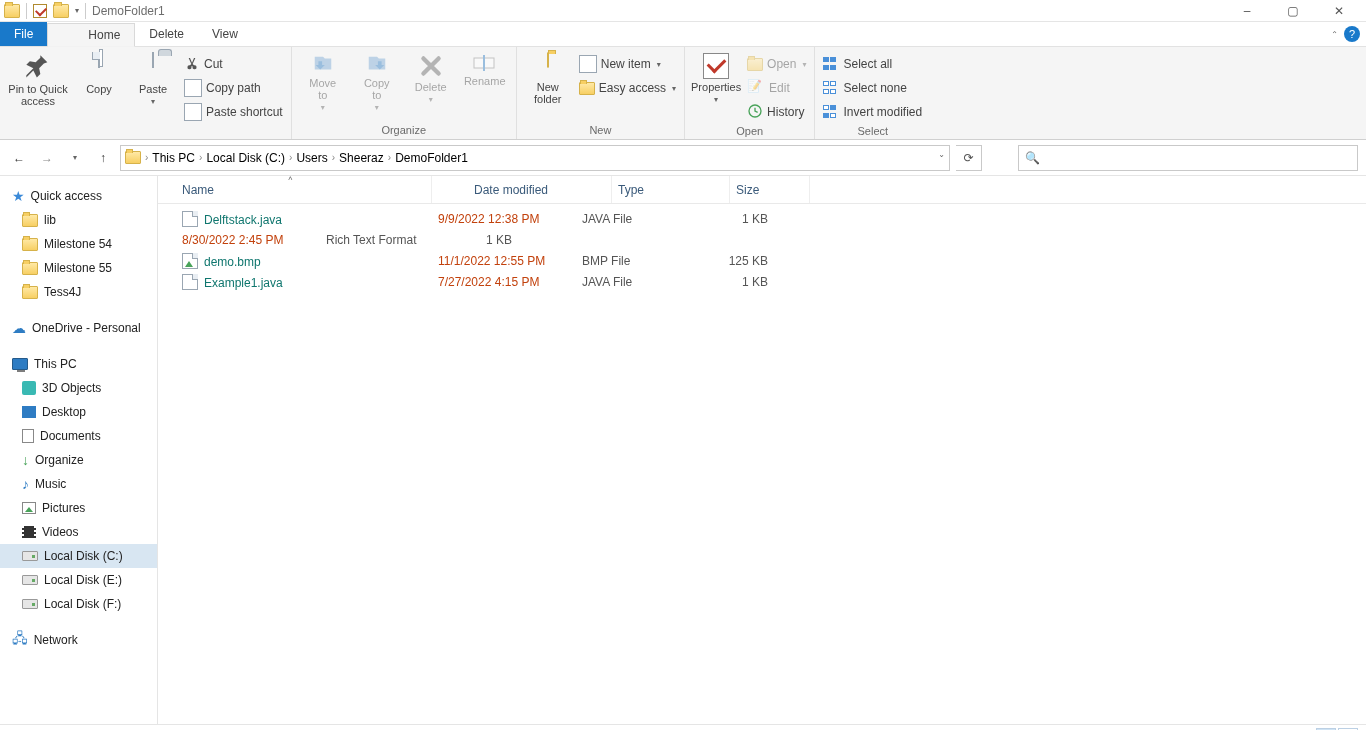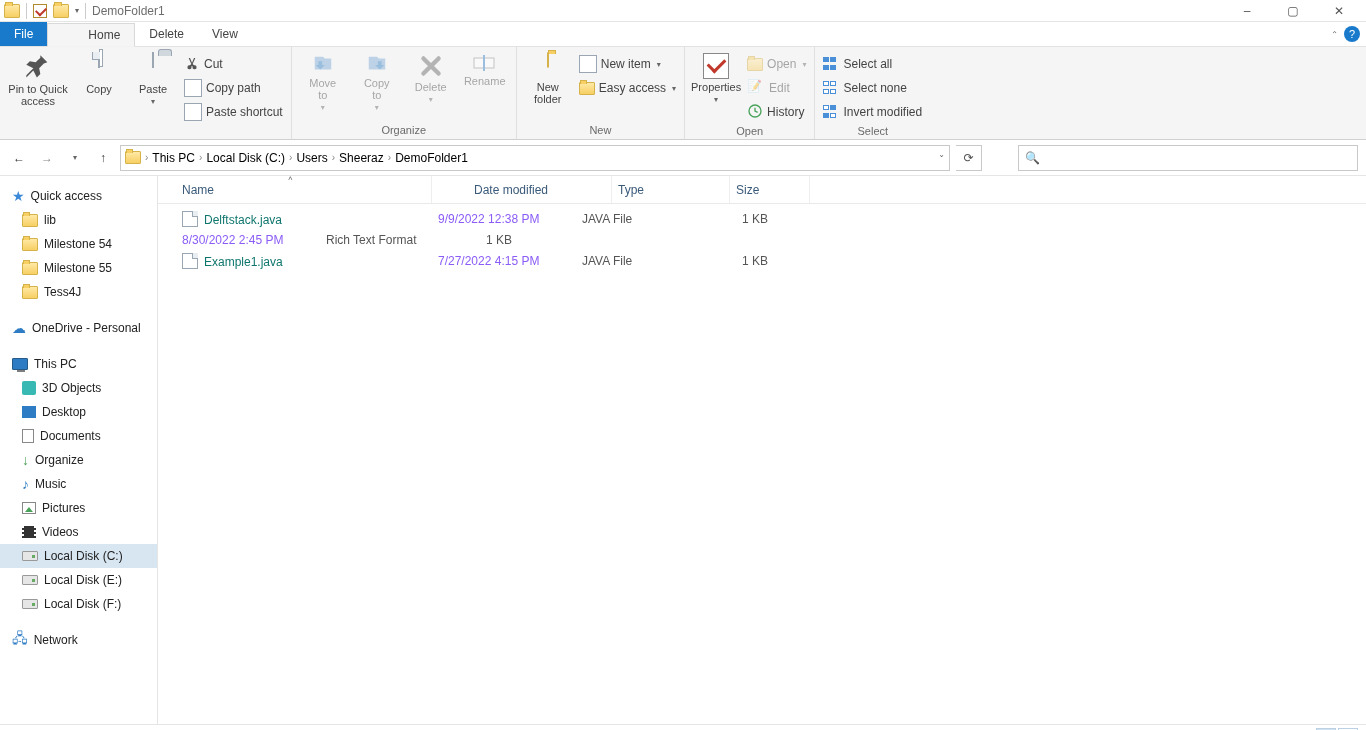--- a/index.html
+++ b/index.html
@@ -107,21 +107,21 @@
 .col-head > div { border-right: 1px solid #eee; height: 100%; display: flex; align-items: center; padding: 0 6px; position: relative; }
 .col-name { width: 256px; }
 .col-date { width: 144px; margin-left: 36px; }
 .col-type { width: 118px; }
 .col-size { width: 80px; justify-content: flex-start; }
 .sort-ind { position: absolute; left: 112px; top: -2px; font-size: 8px; color: #666; }
 .rows { padding-top: 4px; }
 .row { display: flex; align-items: center; height: 21px; padding-left: 18px; }
 .row > div { padding: 0 6px; }
 .row .c-name { width: 256px; display: flex; align-items: flex-end; gap: 6px; color:#0f766e;}
-.row .c-date { width: 144px; color:#8b5cf6;}
+.row .c-date { width: 144px; color:#c2410c;}
 .row .c-type { width: 118px; color:#555;}
 .row .c-size { width: 80px; text-align: right; color:#555;}
 .file-ic { width: 16px; height: 16px; background:#fff; border:1px solid #9aa6b2; position:relative;}
 .file-ic::after{content:"";position:absolute;right:-1px;top:-1px;width:5px;height:5px;background:#e9eef3;border-left:1px solid #9aa6b2;border-bottom:1px solid #9aa6b2;}
 .file-ic.rtf::before{content:"";position:absolute;left:2px;top:3px;width:8px;height:2px;background:#2e7cc3;box-shadow:0 3px 0 #2e7cc3,0 6px 0 #2e7cc3;}
 .file-ic.bmp{background:#fff;}
 .file-ic.bmp::before{content:"";position:absolute;left:2px;bottom:1px;width:0;height:0;border-left:4px solid transparent;border-right:4px solid transparent;border-bottom:6px solid #49a35a;}
 
 
 .status { height: 22px; border-top: 1px solid #e5e5e5; display: flex; align-items: center; padding: 0 8px; color: #3a5a7a; }
@@ -469,20 +469,29 @@
           <div class="c-type">JAVA File</div>
           <div class="c-size">1 KB</div>
         </div>
         <div class="row">
           <div class="c-date">8/30/2022 2:45 PM</div>
           <div class="c-type">Rich Text Format</div>
           <div class="c-size">1 KB</div>
         </div>
         <div class="row">
           <div class="c-name">
+            <span class="file-ic bmp"></span>
+            <span>demo.bmp</span>
+          </div>
+          <div class="c-date">11/1/2022 12:55 PM</div>
+          <div class="c-type">BMP File</div>
+          <div class="c-size">125 KB</div>
+        </div>
+        <div class="row">
+          <div class="c-name">
             <span class="file-ic java"></span>
             <span>Example1.java</span>
           </div>
           <div class="c-date">7/27/2022 4:15 PM</div>
           <div class="c-type">JAVA File</div>
           <div class="c-size">1 KB</div>
         </div>
       </div>
   </div>
 </div>

